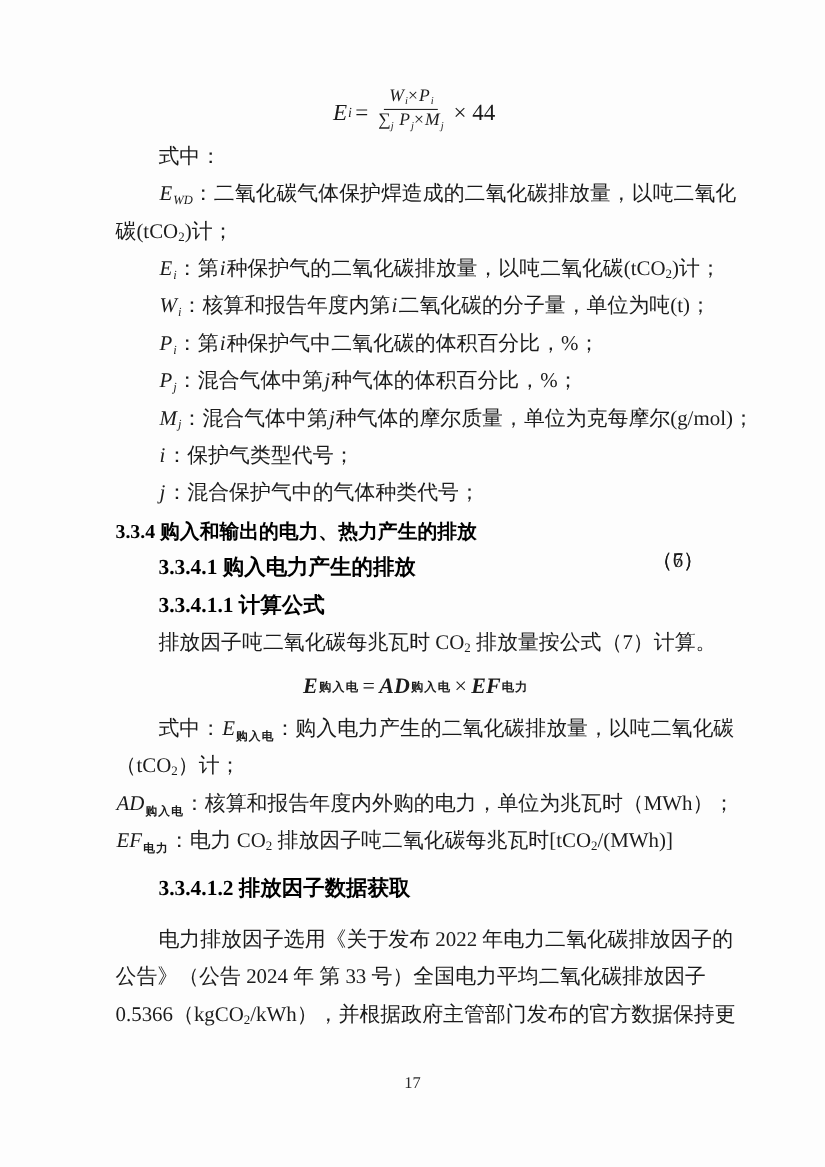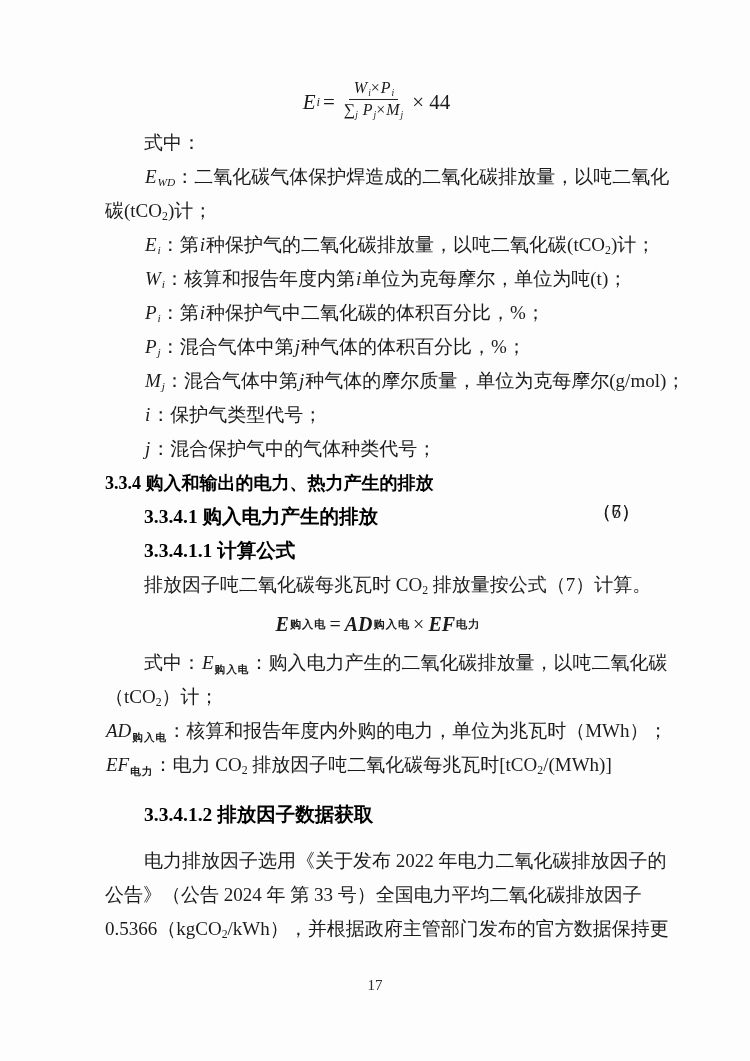--- a/index.html
+++ b/index.html
@@ -71,21 +71,21 @@
           <span class="fr-num"><span class="iv">W</span><span class="sv">i</span><span>×</span><span class="iv">P</span><span class="sv">i</span></span>
           <span class="fr-den"><span>∑</span><span class="sv">j</span><span> </span><span class="iv">P</span><span class="sv">j</span><span>×</span><span class="iv">M</span><span class="sv">j</span></span>
         </span>
         <span class="op"> × 44</span>
         <span class="eq-label">（6）</span>
       </div>
       <div class="ln ind"><span>式中：</span></div>
       <div class="ln ind"><span class="iv">E</span><span class="sv">WD</span><span>：二氧化碳气体保护焊造成的二氧化碳排放量，以吨二氧化</span></div>
       <div class="ln"><span>碳(tCO</span><span class="sb">2</span><span>)计；</span></div>
       <div class="ln ind"><span class="iv">E</span><span class="sv">i</span><span>：第</span><span class="iv">i</span><span>种保护气的二氧化碳排放量，以吨二氧化碳(tCO</span><span class="sb">2</span><span>)计；</span></div>
-      <div class="ln ind"><span class="iv">W</span><span class="sv">i</span><span>：核算和报告年度内第</span><span class="iv">i</span><span>单位为克每摩尔，单位为吨(t)；</span></div>
+      <div class="ln ind"><span class="iv">W</span><span class="sv">i</span><span>：核算和报告年度内第</span><span class="iv">i</span><span>二氧化碳的分子量，单位为吨(t)；</span></div>
       <div class="ln ind"><span class="iv">P</span><span class="sv">i</span><span>：第</span><span class="iv">i</span><span>种保护气中二氧化碳的体积百分比，%；</span></div>
       <div class="ln ind"><span class="iv">P</span><span class="sv">j</span><span>：混合气体中第</span><span class="iv">j</span><span>种气体的体积百分比，%；</span></div>
       <div class="ln ind"><span class="iv">M</span><span class="sv">j</span><span>：混合气体中第</span><span class="iv">j</span><span>种气体的摩尔质量，单位为克每摩尔(g/mol)；</span></div>
       <div class="ln ind"><span class="iv">i</span><span>：保护气类型代号；</span></div>
       <div class="ln ind"><span class="iv">j</span><span>：混合保护气中的气体种类代号；</span></div>
       <div class="ln h1"><span>3.3.4 购入和输出的电力、热力产生的排放</span></div>
       <div class="ln h2"><span>3.3.4.1 购入电力产生的排放</span></div>
       <div class="ln h2"><span>3.3.4.1.1 计算公式</span></div>
       <div class="ln ind"><span>排放因子吨二氧化碳每兆瓦时 CO</span><span class="sb">2</span><span> 排放量按公式（7）计算。</span></div>
       <div class="formula f7">
@@ -96,19 +96,19 @@
         <span class="sc">购入电</span>
         <span class="op"> × </span>
         <span class="bv">EF</span>
         <span class="sc">电力</span>
         <span class="eq-label">（7）</span>
       </div>
       <div class="ln ind"><span>式中：</span><span class="iv">E</span><span class="sc">购入电</span><span>：购入电力产生的二氧化碳排放量，以吨二氧化碳</span></div>
       <div class="ln"><span>（tCO</span><span class="sb">2</span><span>）计；</span></div>
       <div class="ln"><span class="iv">AD</span><span class="sc">购入电</span><span>：核算和报告年度内外购的电力，单位为兆瓦时（MWh）；</span></div>
       <div class="ln"><span class="iv">EF</span><span class="sc">电力</span><span>：电力 CO</span><span class="sb">2</span><span> 排放因子吨二氧化碳每兆瓦时[tCO</span><span class="sb">2</span><span>/(MWh)]</span></div>
-      <div class="ln h2" style="margin-top: 16px;"><span>3.3.4.1.2 排放因子数据获取</span></div>
+      <div class="ln h2" style="margin-top: 10px;"><span>3.3.4.1.2 排放因子数据获取</span></div>
       <div class="ln ind" style="margin-top: 12px;"><span>电力排放因子选用《关于发布 2022 年电力二氧化碳排放因子的</span></div>
       <div class="ln"><span>公告》（公告 2024 年  第 33 号）全国电力平均二氧化碳排放因子</span></div>
       <div class="ln"><span>0.5366（kgCO</span><span class="sb">2</span><span>/kWh），并根据政府主管部门发布的官方数据保持更</span></div>
     </div>
   <div class="pagenum">17</div>
 </div>
 
 </body></html>

